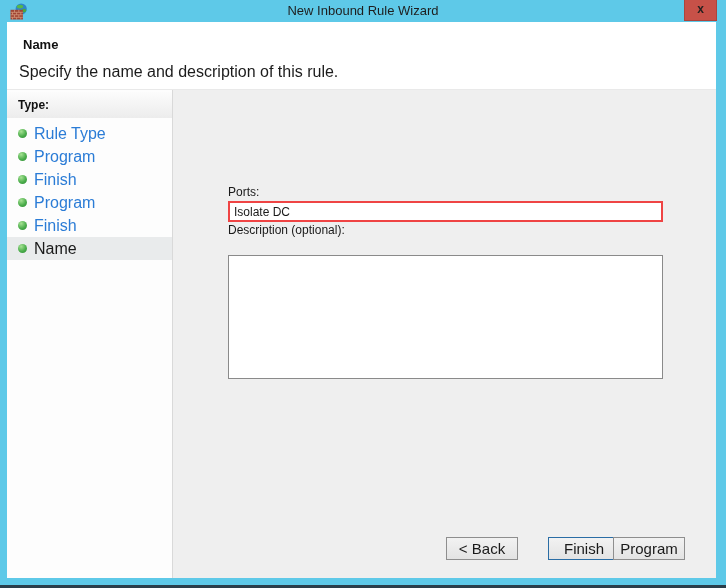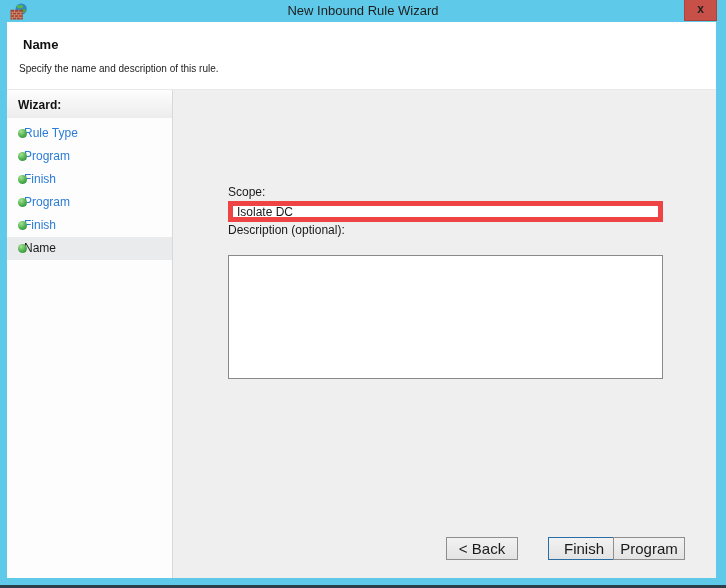--- a/index.html
+++ b/index.html
@@ -24,53 +24,53 @@
     background:#c75148; border:1px solid #ad443c; border-top:none;
     color:#26211f; font-weight:bold; font-size:12px;
     text-align:center; line-height:19px; cursor:default;
   }
   
   .header {
     position:absolute; left:7px; top:22px; width:709px; height:68px;
     background:#ffffff; border-bottom:1px solid #e9e9e9;
   }
   .header-title { position:absolute; left:16px; top:15px; font-size:13px; font-weight:bold; color:#101010; }
-  .header-sub   { position:absolute; left:12px; top:41px; font-size:10px; color:#1c1c1c; }
+  .header-sub   { position:absolute; left:12px; top:41px; font-size:16px; color:#1c1c1c; }
   
   .bodyarea {
     position:absolute; left:7px; top:90px; width:709px; height:488px;
     background:#efefef;
   }
   .sidebar {
     position:absolute; left:7px; top:90px; width:166px; height:488px;
     background:#fdfdfd; border-right:1px solid #d9d9d9;
   }
   .steps-header {
     height:26px; margin-top:2px; line-height:26px; padding-left:11px;
     font-size:12px; font-weight:bold; color:#111;
     background:linear-gradient(#fcfcfc,#ececec);
   }
   .steps-list { margin-top:4px; }
   .step-item {
     position:relative; height:23px; line-height:23px;
-    font-size:12px; color:#2b7cd6; padding-left:17px; cursor:pointer;
+    font-size:16px; color:#2b7cd6; padding-left:27px; cursor:pointer;
     white-space:nowrap;
   }
   .step-item.current { color:#1a1a1a; background:#e9ebec; cursor:default; }
   .bullet {
     position:absolute; left:11px; top:7px; width:9px; height:9px; border-radius:50%;
     background: radial-gradient(circle at 35% 28%, #a6e293, #4cae4c 55%, #2d8a33);
   }
   
   .field-label { position:absolute; font-size:12px; color:#1a1a1a; }
   .lbl-name { left:228px; top:185px; }
   .lbl-desc { left:228px; top:223px; }
   .name-input {
     position:absolute; left:228px; top:201px; width:435px; height:21px;
-    border:5px solid #ef4444; background:#ffffff;
+    border:2px solid #ef4444; background:#ffffff;
     font-family:"Liberation Sans", sans-serif; font-size:12px; color:#1a1a1a;
     padding:0 4px; outline:none;
   }
   .desc-area {
     position:absolute; left:228px; top:255px; width:435px; height:124px;
     border:1px solid #8a8a8a; background:#ffffff; resize:none;
     font-family:"Liberation Sans", sans-serif; font-size:12px; color:#1a1a1a;
     padding:2px 4px; outline:none;
   }
   
@@ -121,21 +121,21 @@
   </div>
 
   <div class="header">
     <div class="header-title">Name</div>
     <div class="header-sub">Specify the name and description of this rule.</div>
   </div>
 
   <div class="bodyarea"></div>
 
   <div class="sidebar">
-    <div class="steps-header">Wizard:</div>
+    <div class="steps-header">Type:</div>
     <div class="steps-list">
       <div class="step-item">
         <span class="bullet"></span>
         <span>Rule Type</span>
       </div>
       <div class="step-item">
         <span class="bullet"></span>
         <span>Program</span>
       </div>
       <div class="step-item">
@@ -150,21 +150,21 @@
         <span class="bullet"></span>
         <span>Finish</span>
       </div>
       <div class="step-item current">
         <span class="bullet"></span>
         <span>Name</span>
       </div>
     </div>
   </div>
 
-  <div class="field-label lbl-name">Scope:</div>
+  <div class="field-label lbl-name">Ports:</div>
   <input class="name-input" type="text" value="Isolate DC" style="">
 
   <div class="field-label lbl-desc">Description (optional):</div>
   <textarea class="desc-area" style=""></textarea>
 
   <button class="btn btn-back">&lt; Back</button>
   <button class="btn btn-finish">Finish</button>
   <button class="btn btn-cancel">Program</button>
 
   <div class="window-bottom-edge"></div>

